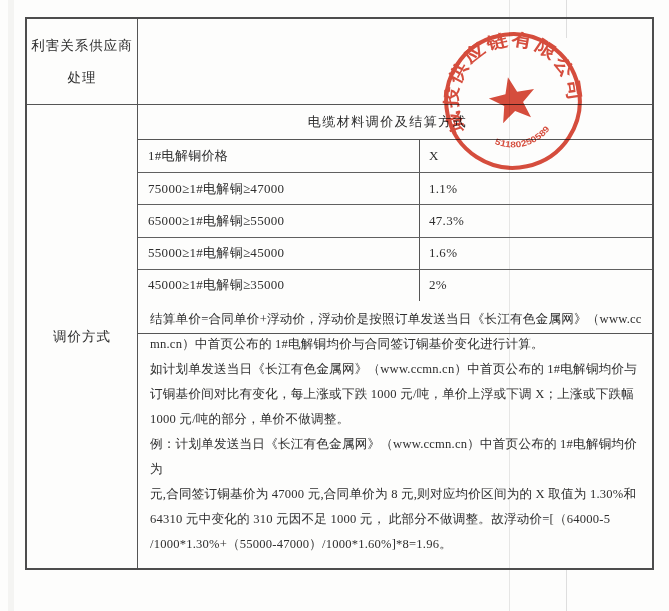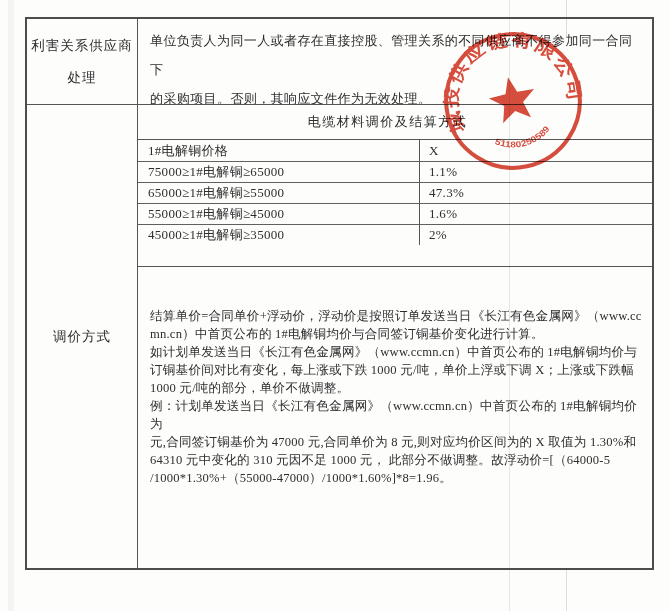--- a/index.html
+++ b/index.html
@@ -39,36 +39,36 @@
     white-space:pre-line;overflow:hidden;
   }
 
   .section-title{
     position:absolute;left:96px;right:0;top:86px;height:34px;
     display:flex;align-items:center;justify-content:center;
     font-size:13px;letter-spacing:1.5px;
   }
 
   .pricing{
-    position:absolute;left:111px;right:0;top:120px;height:128px;box-sizing:border-box;
+    position:absolute;left:111px;right:0;top:120px;height:195px;box-sizing:border-box;
     border-top:1px solid #555;border-bottom:1px solid #555;
     display:grid;grid-template-rows:repeat(6,1fr);
   }
   .p-row{display:grid;grid-template-columns:281px 1fr;border-top:1px solid #606060;}
   .p-row:first-child{border-top:none;}
   .p-cell{display:flex;align-items:center;font-size:13px;letter-spacing:.3px;}
   .p-range{padding-left:10px;}
   .p-rate{border-left:1px solid #555;padding-left:9px;}
 
   .paragraphs{
     position:absolute;left:111px;right:0;top:282px;bottom:0;box-sizing:border-box;
     padding:6px 6px 0 12px;overflow:hidden;
   }
   .para{
-    font-size:12.6px;line-height:18px;letter-spacing:.2px;white-space:pre-line;
+    font-size:12.6px;line-height:25px;letter-spacing:.2px;white-space:pre-line;
   }
 
   
   .seal{
     position:absolute;left:427px;top:15px;width:172px;height:172px;z-index:3;
     transform:rotate(-12deg);mix-blend-mode:multiply;opacity:.88;pointer-events:none;
   }
 </style>
 </head>
 <body>
@@ -82,32 +82,30 @@
 
   <div class="doc">
     <div class="col-divider"></div>
     <div class="row-divider"></div>
 
     <div class="label-cell label-conflict">利害关系供应商
 处理</div>
 
     <div class="label-cell label-adjust">调价方式</div>
 
-    <div class="content-row1">单位负责人为同一人或者存在直接控股、管理关系的不同供应商不得参加同一合同下
-的采购项目。否则，其响应文件作为无效处理。</div>
 
     <div class="section-title">电缆材料调价及结算方式</div>
 
     <div class="pricing">
       <div class="p-row">
         <div class="p-cell p-range">1#电解铜价格</div>
         <div class="p-cell p-rate">X</div>
       </div>
       <div class="p-row">
-        <div class="p-cell p-range">75000≥1#电解铜≥65000</div>
+        <div class="p-cell p-range">75000≥1#电解铜≥47000</div>
         <div class="p-cell p-rate">1.1%</div>
       </div>
       <div class="p-row">
         <div class="p-cell p-range">65000≥1#电解铜≥55000</div>
         <div class="p-cell p-rate">47.3%</div>
       </div>
       <div class="p-row">
         <div class="p-cell p-range">55000≥1#电解铜≥45000</div>
         <div class="p-cell p-rate">1.6%</div>
       </div>

